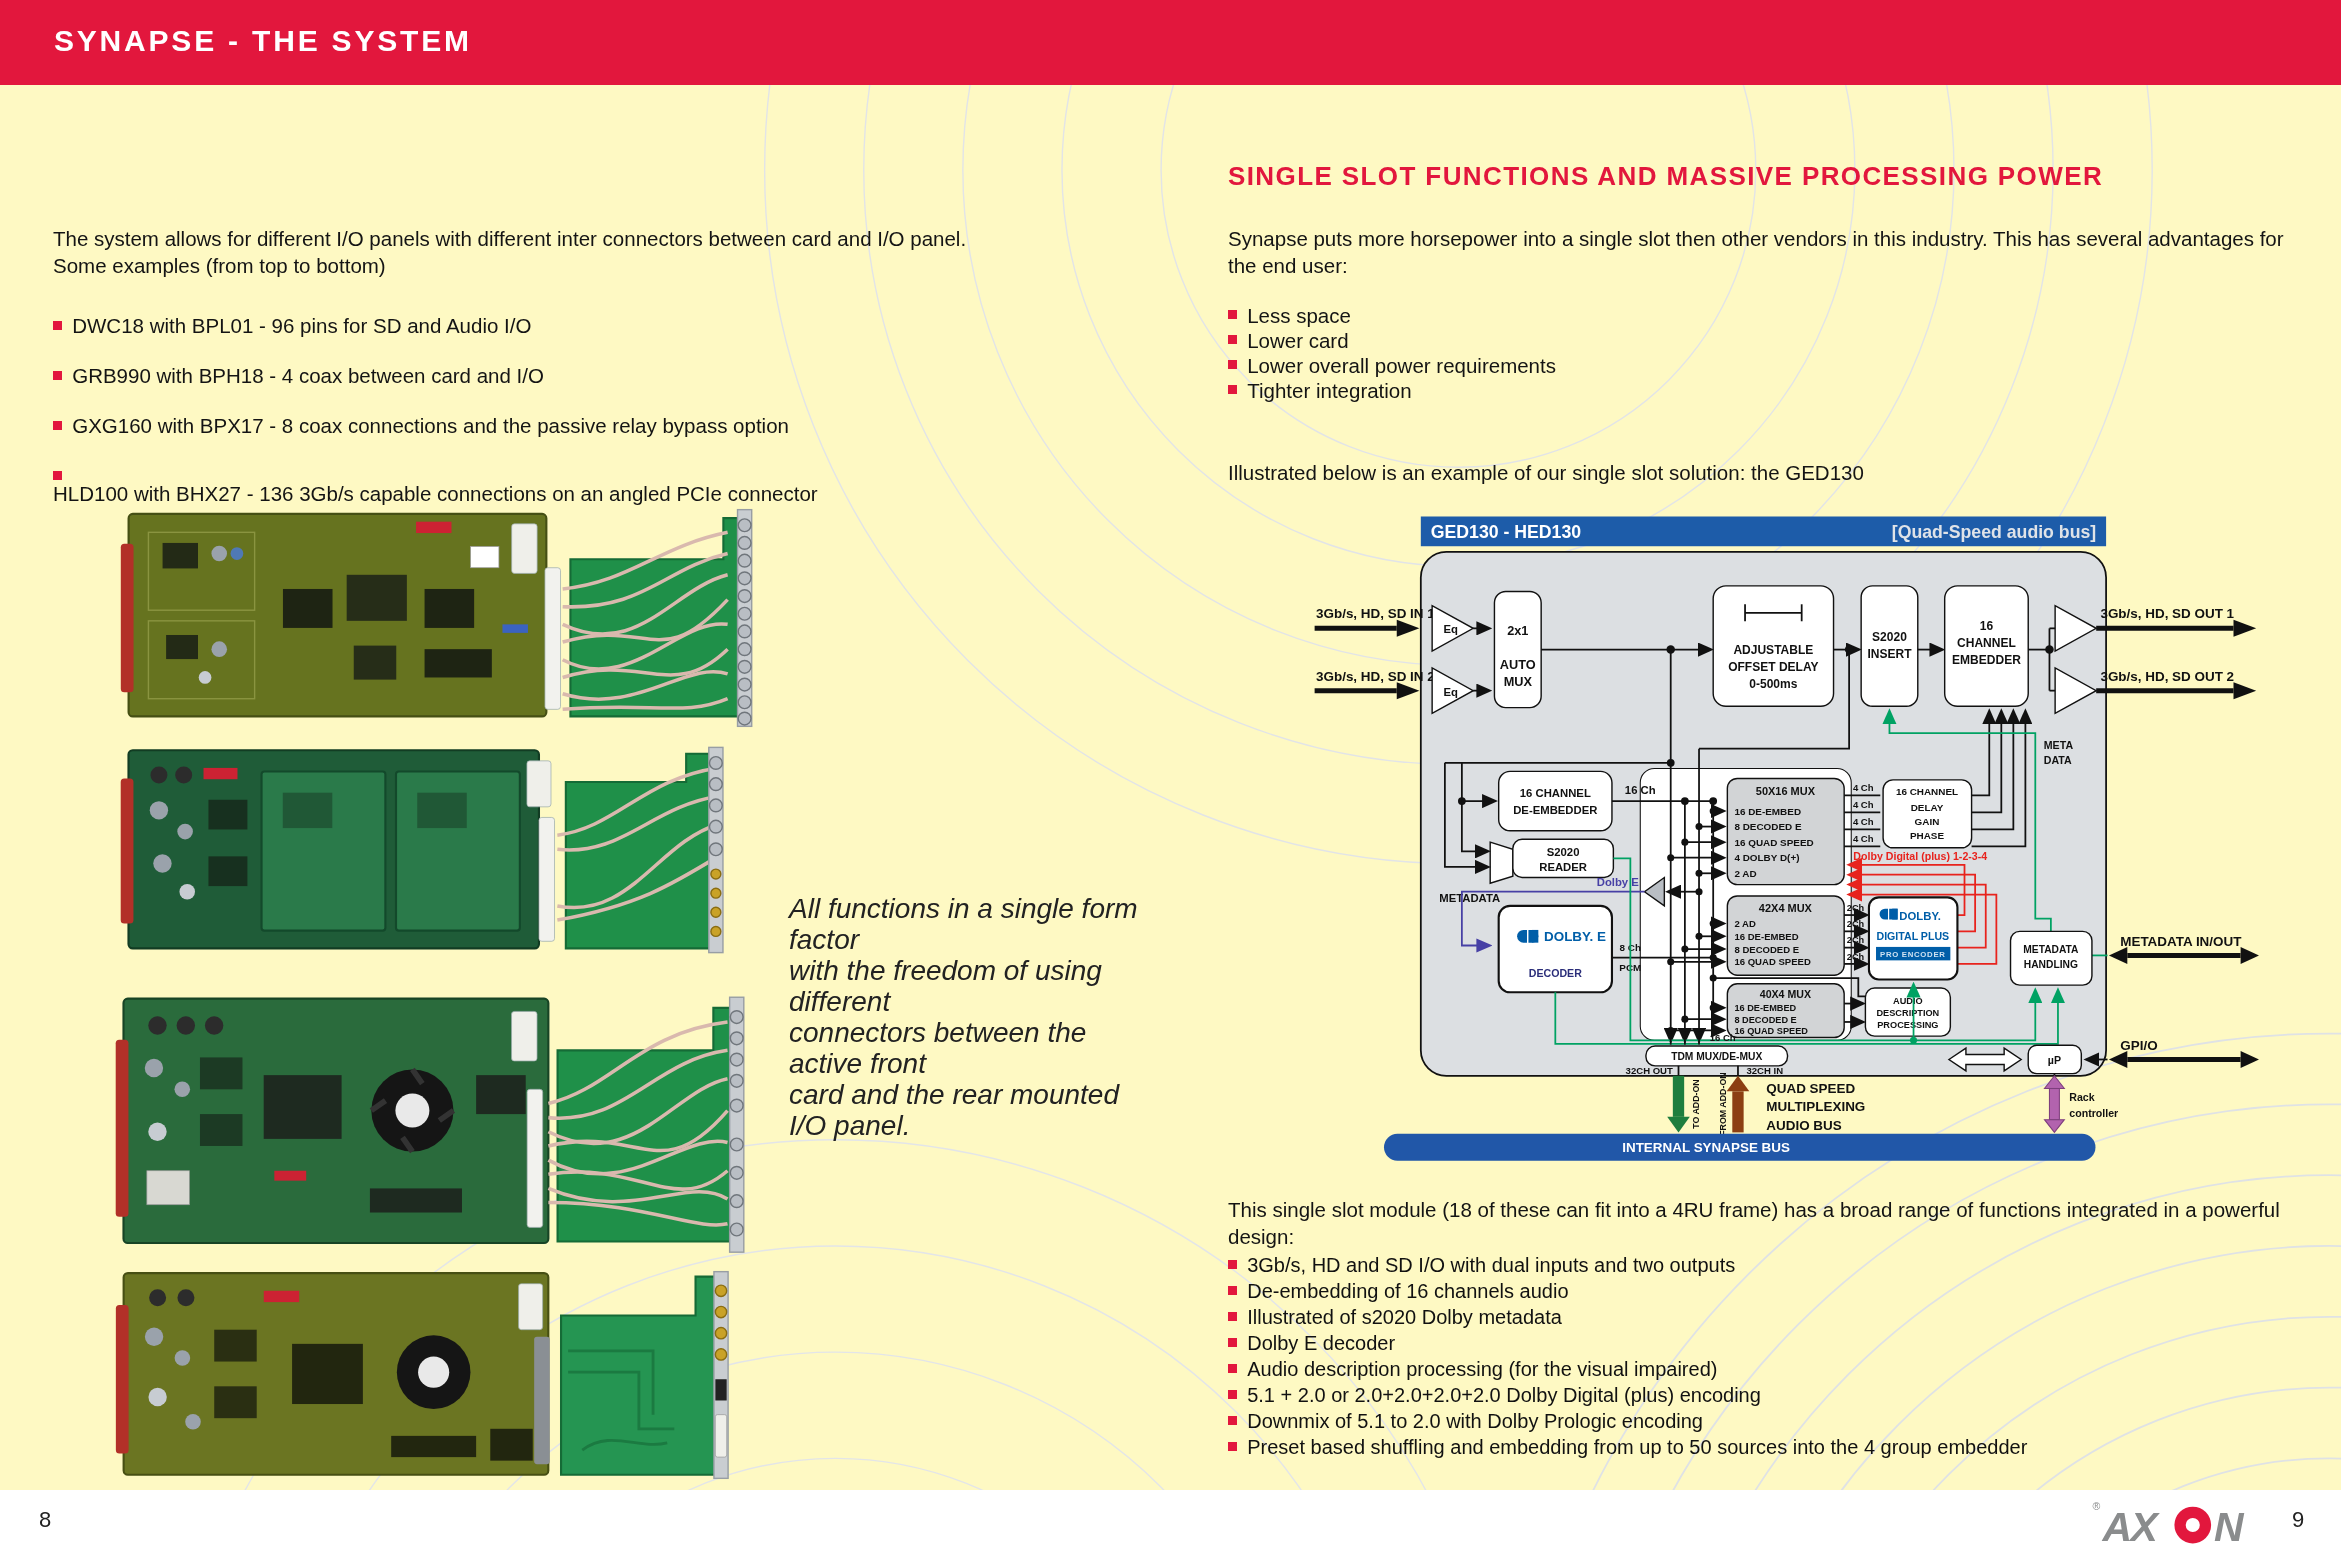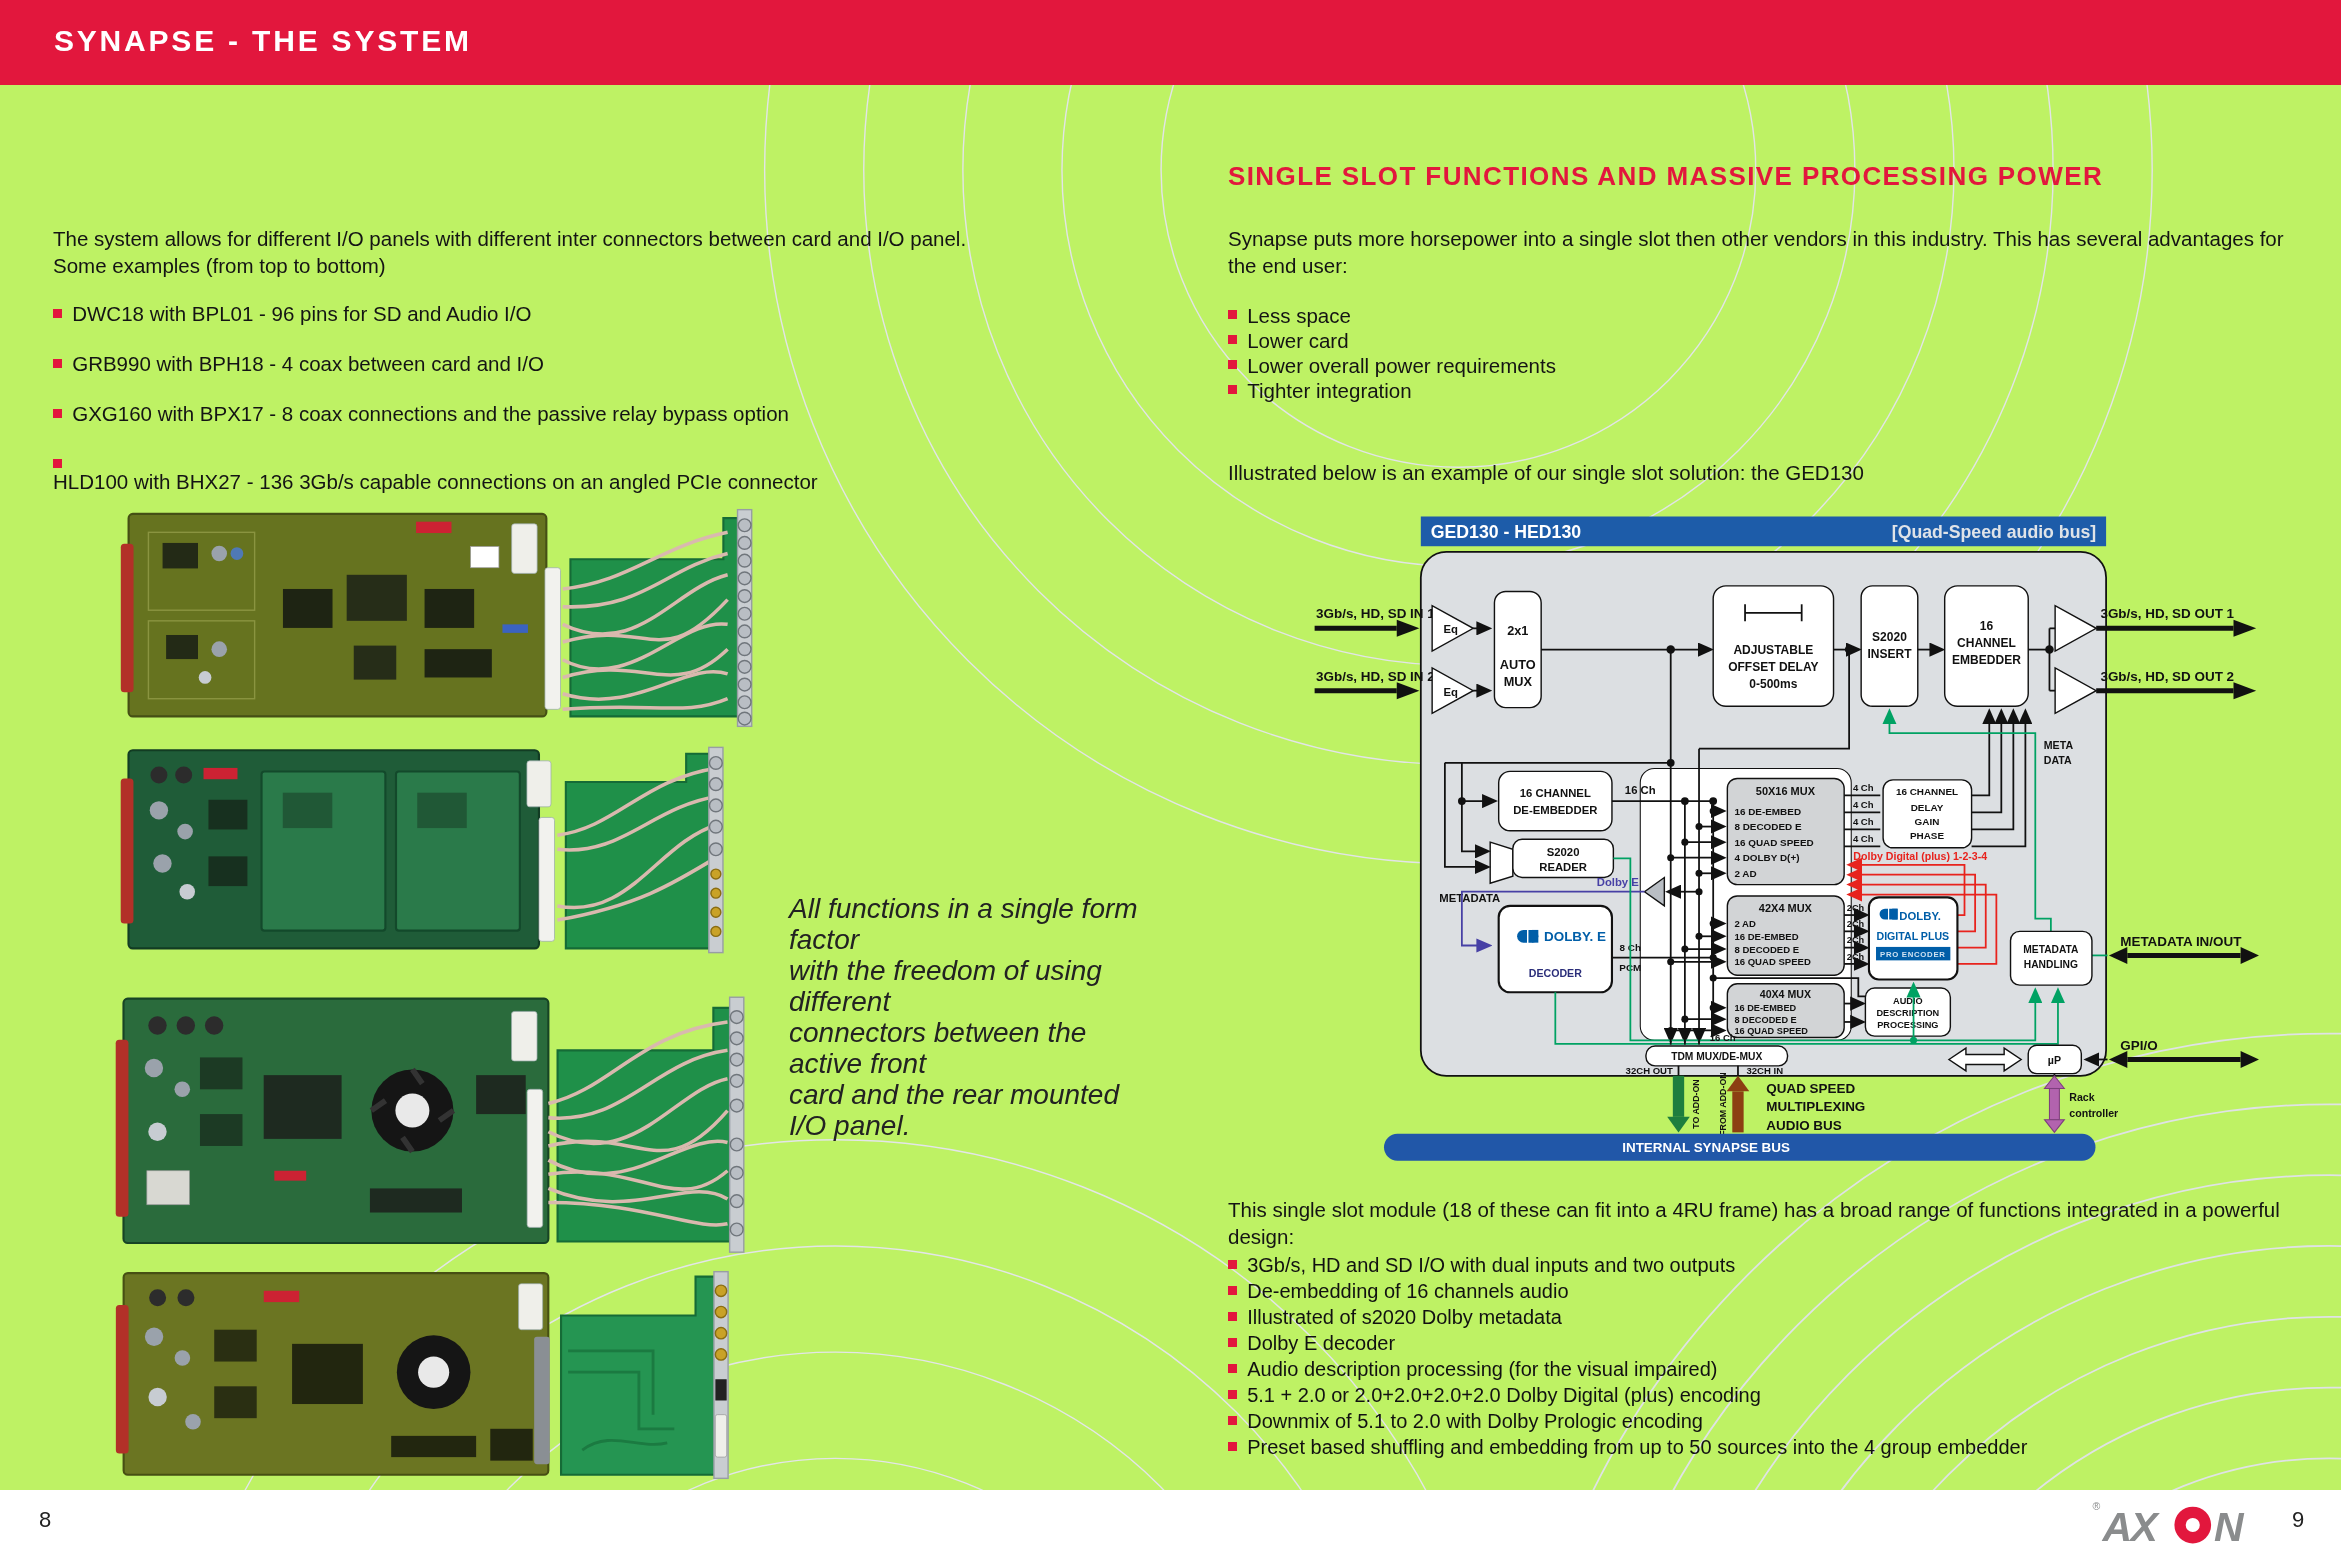--- a/index.html
+++ b/index.html
@@ -1,16 +1,16 @@
 <!DOCTYPE html>
 <html style="font-size:11.3px"><head>
 <meta charset="utf-8">
 <style>
   html,body{margin:0;padding:0;background:#c7c9cc;}
-  .page{position:relative;width:2342px;height:1561px;background:#bef264;overflow:hidden;
+  .page{position:relative;width:2342px;height:1561px;background:#fef9c3;overflow:hidden;
         font-family:"Liberation Sans",sans-serif;color:#111;}
   .bgdec{position:absolute;left:0;top:0;z-index:0;}
   .hdr{position:absolute;left:0;top:0;width:2342px;height:85px;background:#e2173d;z-index:3;}
   .hdr-title{position:absolute;left:54px;top:24px;font-size:30px;font-weight:bold;color:#fff;
              letter-spacing:2.8px;}
   .body-text{font-size:20.5px;line-height:27px;color:#141414;}
   .col{position:absolute;z-index:2;}
   .bullet-row{display:flex;align-items:flex-start;}
   .sq{flex:0 0 auto;width:9.2px;height:9.2px;background:#e2173d;margin:8.5px 10px 0 0;}
   .red-head{font-size:26px;font-weight:bold;color:#e2173d;letter-spacing:1.4px;}
@@ -57,21 +57,21 @@
 
   <div class="hdr">
     <div class="hdr-title">SYNAPSE - THE SYSTEM</div>
   </div>
 
   <div class="col body-text" style="left:53px;top:225px;width:1104px;">
     <div>The system allows for different I/O panels with different inter connectors between card and I/O panel.</div>
     <div>Some examples (from top to bottom)</div>
   </div>
 
-  <div class="col body-text" style="left:53px;top:300px;width:1133px;">
+  <div class="col body-text" style="left:53px;top:312px;width:1133px;">
     <div class="bullet-row" style="height:50px;">
       <span class="sq"></span>
       <span>DWC18 with BPL01 - 96 pins for SD and Audio I/O</span>
       </div>
     <div class="bullet-row" style="height:50px;text-align:center;">
       <span class="sq"></span>
       <span>GRB990 with BPH18 - 4 coax between card and I/O</span>
       </div>
     <div class="bullet-row" style="height:50px;">
       <span class="sq"></span>

